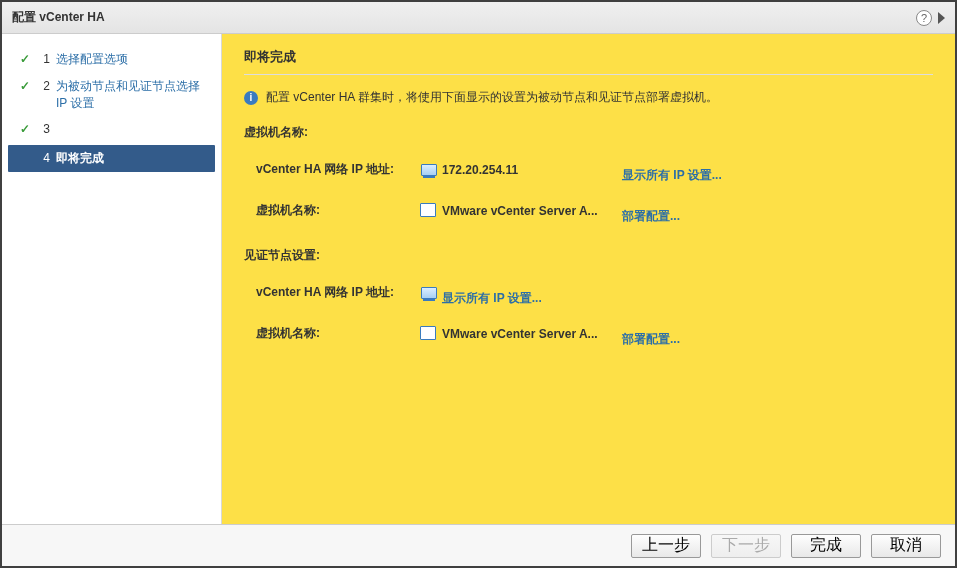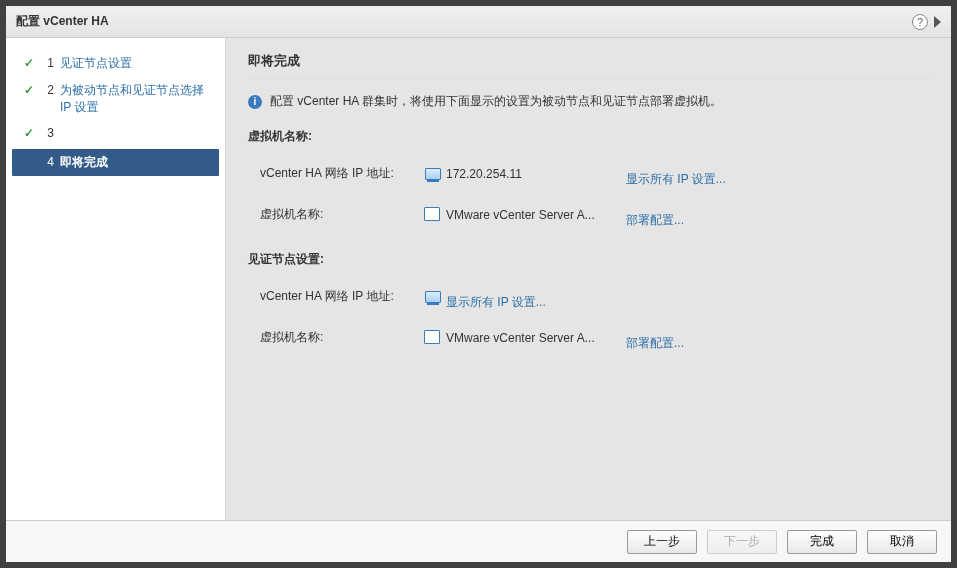--- a/index.html
+++ b/index.html
@@ -1,17 +1,17 @@
 <!DOCTYPE html>
 <html><head>
 <meta charset="utf-8">
 <style>
   * { box-sizing: border-box; }
   html, body { margin:0; padding:0; font-family: Arial, "Microsoft YaHei", sans-serif; font-size:12px; color:#333; background:#fff;}
-  .window { width:957px; height:568px; border:6px solid #404040; position:relative; display:flex; flex-direction:column; background:#e5e5e5;justify-content:space-between;}
+  .window { width:957px; height:568px; border:2px solid #404040; position:relative; display:flex; flex-direction:column; background:#fde047;justify-content:space-between;}
   .titlebar { height:32px; background:linear-gradient(#f0f0f0,#e4e4e4); border-bottom:1px solid #ccc; display:flex; align-items:center; padding:0 10px; justify-content:space-between;}
   .titlebar .title { font-weight:bold; }
   .titlebar .right-icons { display:flex; align-items:center; gap:6px; }
   .help-icon { width:16px; height:16px; border:1px solid #888; border-radius:50%; display:inline-flex; align-items:center; justify-content:center; font-size:11px; color:#666; background:#fff;}
   .arrow-icon { width:0; height:0; border-top:6px solid transparent; border-bottom:6px solid transparent; border-left:7px solid #555; }
   .body { flex:1; display:flex; overflow:hidden;}
   .sidebar { width:220px; background:#fff; border-right:1px solid #d8d8d8; padding-top:12px;}
   .step { display:flex; align-items:flex-start; padding:5px 10px 5px 18px; line-height:1.4;}
   .step .check { width:16px; flex-shrink:0; color:#3a9b3a; font-weight:bold; }
   .step .num { width:14px; flex-shrink:0; text-align:right; margin-right:6px;}
@@ -20,31 +20,31 @@
   .step.active { background:#335b8a; color:#fff; margin:2px 6px; border-radius:1px; padding-left:12px;}
   .step.active .check { color:#fff; }
   .step.active .num { color:#fff;}
   .step.active .label { color:#fff; font-weight:bold;}
   .main { flex:1; padding:14px 22px 10px 22px; overflow:auto;}
   .main h2 { margin:0 0 4px 0; font-size:13px; font-weight:bold;}
   .main .sub { color:#555; margin-bottom:16px;}
   .info-row { display:flex; align-items:center; gap:8px; margin:14px 0 18px 0;}
   .info-icon { width:14px; height:14px; border-radius:50%; background:#3a7bbf; color:#fff; display:inline-flex; align-items:center; justify-content:center; font-size:10px; font-weight:bold;}
   .section-title { font-weight:bold; margin:8px 0 8px 0;}
-  .kv-row { display:flex; align-items:center; padding:6px 0 6px 12px;}
+  .kv-row { display:flex; align-items:center; padding:6px 0 6px 12px;font-weight:bold;}
   .kv-row .k { width:160px; color:#333;}
   .kv-row .icon-cell { width:26px; display:flex; align-items:center; justify-content:center;}
   .kv-row .v { width:180px; overflow:hidden; text-overflow:ellipsis; white-space:nowrap;}
   .kv-row .link { color:#2b6ea7; cursor:pointer;margin-top:12px;}
   .nic-icon { display:inline-block; width:16px; height:12px; border:1px solid #3a7bbf; background:linear-gradient(#dbeeff,#a8d0f2); border-radius:1px; position:relative;}
   .nic-icon:after { content:""; position:absolute; bottom:-3px; left:1px; right:1px; height:2px; background:#3a7bbf;}
   .vm-icon { display:inline-block; width:14px; height:12px; border:1px solid #3a7bbf; background:#eaf4fc; position:relative; border-radius:1px;}
   .vm-icon:before { content:""; position:absolute; left:-3px; top:-3px; width:14px; height:12px; border:1px solid #3a7bbf; background:#fff; border-radius:1px;}
   .footer { height:42px; border-top:1px solid #ccc; display:flex; align-items:center; justify-content:flex-end; padding:0 14px; gap:10px; background:#f7f7f7;}
-  .btn { min-width:70px; height:24px; border:1px solid #999; background:linear-gradient(#fefefe,#e8e8e8); border-radius:2px; font-size:12px; cursor:pointer; padding:0 10px;}
+  .btn { min-width:70px; height:24px; border:1px solid #999; background:linear-gradient(#fefefe,#e8e8e8); border-radius:2px; font-size:16px; cursor:pointer; padding:0 10px;}
   .btn[disabled] { color:#aaa; cursor:default; background:linear-gradient(#f7f7f7,#eee); border-color:#ccc;}
   hr.sep { border:none; border-top:1px solid #ddd; margin:8px 0 10px 0;}
 </style>
 </head>
 <body>
 
 <div class="window">
 
   <div class="titlebar">
     <span class="title">配置 vCenter HA</span>
@@ -53,21 +53,21 @@
       <span class="arrow-icon"></span>
     </span>
   </div>
 
   <div class="body">
     <div class="sidebar">
 
       <div class="step done">
         <span class="check">✓</span>
         <span class="num">1</span>
-        <span class="label">见证节点设置</span>
+        <span class="label">选择配置选项</span>
       </div>
 
       <div class="step done">
         <span class="check">✓</span>
         <span class="num">2</span>
         <span class="label">为被动节点和见证节点选择 IP 设置</span>
       </div>
 
       <div class="step done">
         <span class="check">✓</span>

